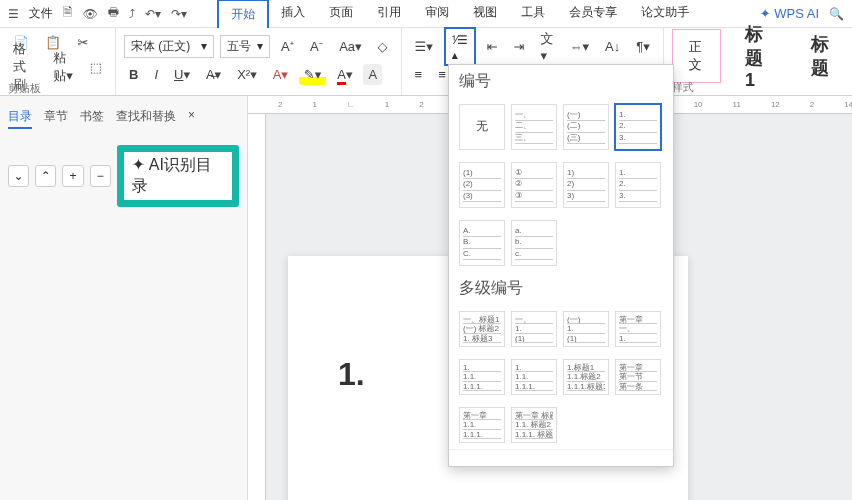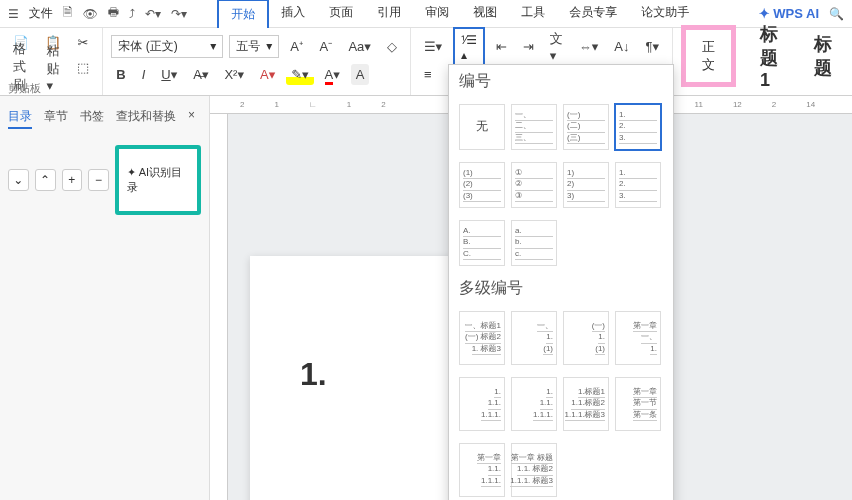--- a/index.html
+++ b/index.html
@@ -5,56 +5,56 @@
 * { margin: 0; padding: 0; box-sizing: border-box; font-family: "Microsoft YaHei", Arial, sans-serif; }
 body { background: #f0f0f0; width: 852px; height: 500px; overflow: hidden; font-size: 12px; color: #333; }
 
 .topbar { height: 28px; background: #fff; display: flex; align-items: center; padding: 0 8px; border-bottom: 1px solid #e0e0e0; }
 .topbar-left { display: flex; align-items: center; gap: 10px; }
 .topbar-left .icn { color: #555; cursor: pointer; }
 .tabs { display: flex; margin-left: 30px; gap: 0; }
 .tab { padding: 5px 12px; cursor: pointer; color: #333; }
 .tab.active { border: 2px solid #2b6fd4; border-bottom: none; color: #2b6fd4; background: #fff; }
 .topbar-right { margin-left: auto; display: flex; align-items: center; gap: 10px; }
-.wpsai { color: #3a6fd8; font-weight: bold; font-size: 13px; margin-left: 44px; }
+.wpsai { color: #3a6fd8; font-weight: normal; font-size: 13px; margin-left: 44px; }
 
 .ribbon { height: 68px; background: #fff; display: flex; border-bottom: 1px solid #d0d0d0; }
 .ribbon-group { display: flex; flex-direction: column; padding: 4px 8px; border-right: 1px solid #e5e5e5; }
 .ribbon-row { display: flex; align-items: center; gap: 6px; height: 28px; }
 .ribbon-label { font-size: 11px; color: #777; margin-top: auto; padding-bottom: 2px; }
 .rbtn { padding: 3px 5px; cursor: pointer; color: #444; border-radius: 3px; font-size: 13px; }
-.font-select { border: 1px solid #ccc; padding: 2px 6px; width: 112px; font-size: 12px; background: #fff; display: flex; justify-content: space-between; align-items: center; }
+.font-select { border: 1px solid #ccc; padding: 2px 6px; width: 90px; font-size: 12px; background: #fff; display: flex; justify-content: space-between; align-items: center; }
 .size-select { border: 1px solid #ccc; padding: 2px 6px; width: 50px; font-size: 12px; background: #fff; display: flex; justify-content: space-between; align-items: center; }
 .numbered-btn { border: 2px solid #2b6fd4; padding: 2px 6px; display: flex; align-items: center; gap: 2px; }
 
-.style-box { border: 5px solid #f9a8d4; padding: 8px 16px; font-size: 13px; }
+.style-box { border: 1px solid #f9a8d4; padding: 8px 16px; font-size: 13px; }
 .heading1 { font-size: 18px; font-weight: bold; padding: 8px 12px; }
 
 .workspace { display: flex; height: calc(500px - 96px); position: relative; }
-.sidebar { width: 210px; background: #f7f7f7; border-right: 1px solid #ddd; padding: 8px; }
+.sidebar { width: 248px; background: #f7f7f7; border-right: 1px solid #ddd; padding: 8px; }
 .sidebar-tabs { display: flex; gap: 12px; padding: 4px 0; }
 .sidebar-tab { font-size: 12px; color: #555; cursor: pointer; }
 .sidebar-tab.active { color: #2b6fd4; border-bottom: 2px solid #2b6fd4; padding-bottom: 2px; }
 .sidebar-tools { display: flex; gap: 6px; margin-top: 12px; align-items: center; }
 .sq-btn { width: 22px; height: 22px; border: 1px solid #ccc; background: #fff; display: flex; align-items: center; justify-content: center; cursor: pointer; border-radius: 3px; }
-.ai-btn { border: 4px solid #14b8a6; background: #fff; padding: 16px 8px; border-radius: 3px; font-size: 11px; cursor: pointer; margin-left: auto; }
+.ai-btn { border: 7px solid #14b8a6; background: #fff; padding: 3px 8px; border-radius: 3px; font-size: 16px; cursor: pointer; margin-left: auto; }
 
 .canvas { flex: 1; background: #eceef0; position: relative; overflow: hidden; }
 .ruler-h { height: 18px; background: #fff; border-bottom: 1px solid #ccc; font-size: 8px; color: #888; padding-left: 30px; display: flex; align-items: center; gap: 30px; }
 .page { position: absolute; left: 40px; top: 160px; width: 400px; height: 300px; background: #fff; box-shadow: 0 2px 8px rgba(0,0,0,0.15); padding: 100px 50px; }
 .page-content { font-size: 32px; font-weight: bold; }
 
 .dropdown { position: absolute; left: 448px; top: 64px; width: 226px; background: #fff; border: 1px solid #ccc; box-shadow: 0 4px 12px rgba(0,0,0,0.2); z-index: 100; }
 .dd-section-title { padding: 6px 10px; font-size: 16px; color: #555; }
 .dd-grid { display: flex; flex-wrap: wrap; gap: 6px; padding: 6px 10px; }
 .dd-item { width: 46px; height: 46px; border: 1px solid #ddd; display: flex; flex-direction: column; justify-content: center; padding: 3px; font-size: 8px; color: #666; cursor: pointer; line-height: 1.3; }
 .dd-item.none { align-items: center; justify-content: center; font-size: 12px; color: #444; }
 .dd-item.sel { border: 1px solid #2b6fd4; box-shadow: 0 0 0 1px #2b6fd4; }
 .dd-item div { border-bottom: 1px solid #ccc; white-space: nowrap; overflow: hidden; }
-.dd-item.wide { width: 46px; height: 54px; align-items: flex-end; }
+.dd-item.wide { width: 46px; height: 36px; }
 .dd-footer { border-top: 1px solid #eee; }
 .dd-foot-item { padding: 8px 12px; font-size: 12px; color: #444; cursor: pointer; display: flex; align-items: center; gap: 8px; }
 
 .ruler-v { position: absolute; left: 0; top: 18px; width: 18px; bottom: 0; background: #fff; border-right: 1px solid #ccc; }
 </style>
 </head>
 <body>
 
 <div class="topbar">
   <div class="topbar-left">
@@ -143,20 +143,21 @@
       <span class="rbtn">≡</span>
     </div>
   </div>
 
   <div class="ribbon-group" style="border-right:none">
     <div class="ribbon-row" style="height:48px;gap:12px">
       <div class="style-box">正文</div>
       <div class="heading1">标题 1</div>
       <div class="heading1">标题</div>
     </div>
+    <div class="ribbon-label">样式</div>
   </div>
 </div>
 
 <div class="workspace">
   <div class="sidebar">
     <div class="sidebar-tabs">
       <span class="sidebar-tab active">目录</span>
       <span class="sidebar-tab">章节</span>
       <span class="sidebar-tab">书签</span>
       <span class="sidebar-tab">查找和替换</span>

